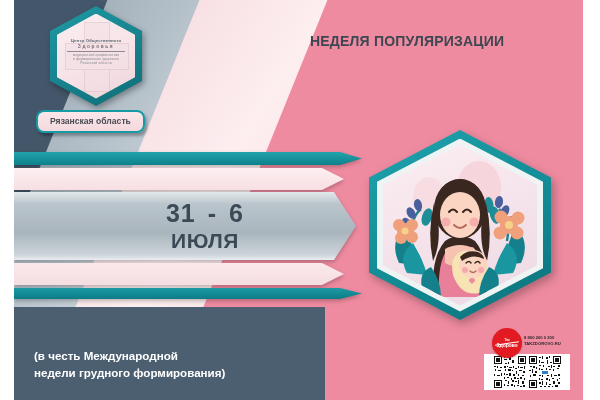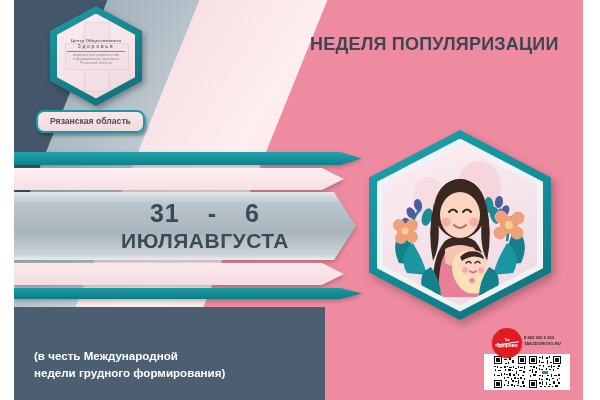--- a/index.html
+++ b/index.html
@@ -97,31 +97,31 @@
     display:flex; flex-direction:column; align-items:center; justify-content:center;
   }
   .band-pink2{ top:263px; width:330px; height:22px; }
   .band-pink2 .band-inner{ background:linear-gradient(180deg,#fbe8eb 0%,#f5dde1 100%); }
 
   .band-teal2{ top:288px; width:348px; height:11px; }
   .band-teal2 .band-inner{ background:linear-gradient(180deg,#1c9aa3 0%,#0c7c87 100%); }
 
   .date-row1{
     font-size:25px; font-weight:bold; color:#3c4a57; letter-spacing:1px;
-    display:flex; gap:28px; align-items:center; padding-left:40px;
+    display:flex; gap:12px; align-items:center; padding-left:40px;
   }
   .date-row2{
     font-size:21px; font-weight:bold; color:#3c4a57; letter-spacing:.5px;
     display:flex; padding-left:40px; margin-top:1px;
   }
 
   
   .title{
     position:absolute; left:296px; top:32px; width:250px;
-    font-size:18px; font-weight:bold; color:#3d4752;
+    font-size:14px; font-weight:bold; color:#3d4752;
     line-height:1.38; letter-spacing:.2px;
   }
 
   
   .illo-wrap{
     position:absolute; left:355px; top:130px; width:182px; height:190px;
     filter:drop-shadow(3px 4px 5px rgba(0,0,0,.28));
   }
   .illo-outer{
     width:100%; height:100%;
@@ -220,21 +220,20 @@
 
   <div class="band band-date">
     <div class="band-inner">
       <div class="date-row1">
         <span>31</span>
         <span>-</span>
         <span>6</span>
       </div>
       <div class="date-row2">
         <span>ИЮЛЯ</span>
-        <span>АВГУСТА</span>
       </div>
     </div>
   </div>
 
   <div class="band band-pink2">
       <div class="band-inner"></div>
     </div>
   <div class="band band-teal2">
       <div class="band-inner"></div>
     </div>

